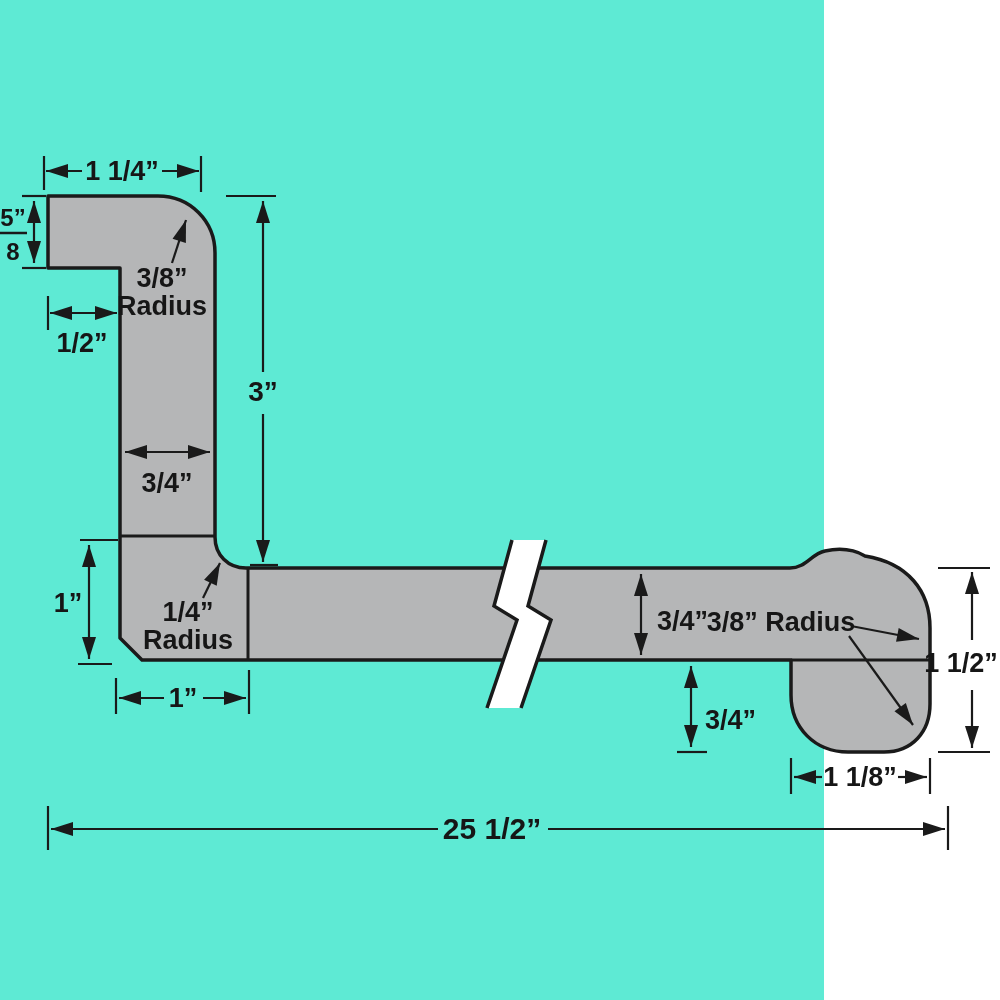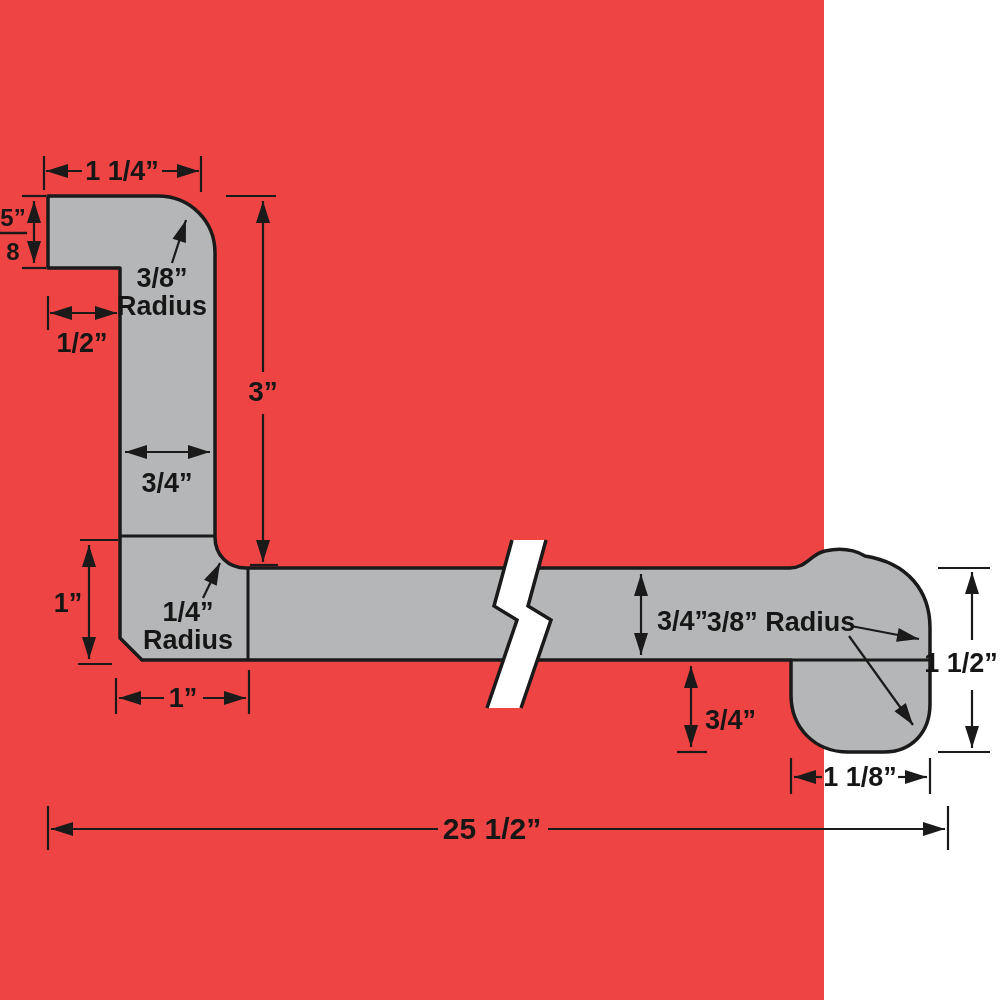--- a/index.html
+++ b/index.html
@@ -1,16 +1,16 @@
 <!DOCTYPE html>
 <html><head>
 <meta charset="utf-8">
 <style>
   html,body{margin:0;padding:0;background:#ffffff;}
-  #stage{width:824px;height:1000px;position:relative;background:#ef4444;}
+  #stage{width:824px;height:1000px;position:relative;background:#5eead4;}
   svg{display:block;}
   .outline{stroke:#1a1a1a;stroke-width:3.5;stroke-linejoin:round;}
   .iline{stroke:#1a1a1a;stroke-width:3;fill:none;}
   .brk{stroke:#1a1a1a;stroke-width:3.5;fill:none;stroke-linejoin:miter;}
   .dim{stroke:#1a1a1a;stroke-width:2.2;fill:none;}
   .frac{stroke:#1a1a1a;stroke-width:2.5;}
   text{font-family:"Liberation Sans","DejaVu Sans",sans-serif;font-weight:bold;fill:#161616;}
   .t24{font-size:24px;}
   .t27{font-size:27px;}
   .t28{font-size:28px;}

